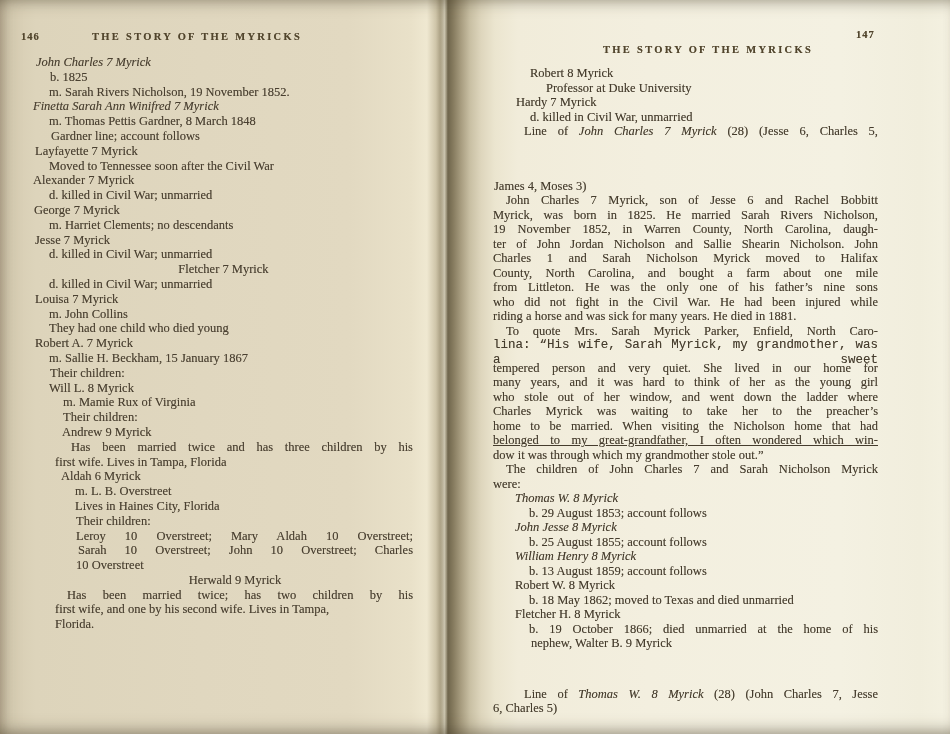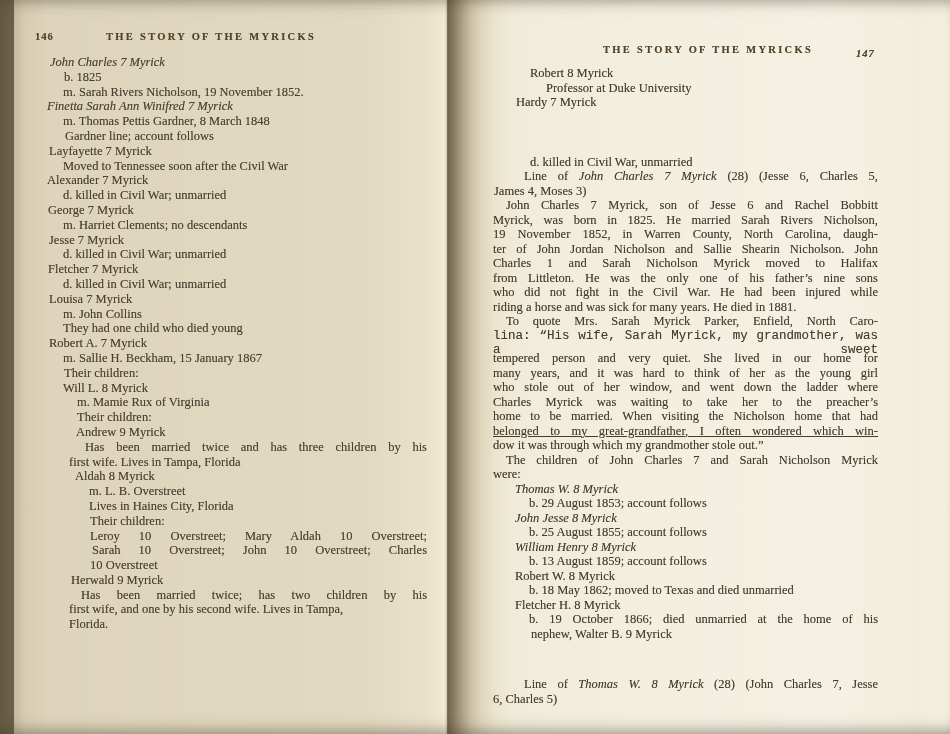--- a/index.html
+++ b/index.html
@@ -10,21 +10,20 @@
     overflow:hidden;
     font-family:"Liberation Serif","DejaVu Serif",serif;
   }
   
   .page{position:absolute;top:0;height:734px;}
   .page.left{
     left:0;width:447px;
     background:linear-gradient(90deg,
       #c8bda2 0%, #d7cdb3 2.5%, #ddd4bb 8%, #e0d7bf 45%, #e2d9c1 78%,
       #e9e1c9 92%, #efe8d1 95.5%, #cfc5a9 97.5%, #9a8f72 99%, #7b7156 100%);
-    margin-left:14px;
   }
   
   .page.right{
     left:447px;width:503px;
     background:linear-gradient(90deg,
       #6b6249 0%, #857a5e 1.2%, #a89d80 2.8%, #c9c0a4 4.6%, #ded6bd 6.8%,
       #ebe5cf 9.5%, #f1ecda 14%, #f3efdf 40%, #f4f1e2 78%, #f1eedd 94%, #f4f1e1 100%);
   }
   .runhead{
     position:absolute;
@@ -33,21 +32,21 @@
     text-shadow:0 0 .6px rgba(80,65,40,.55);
   }
   .pagenum{
     position:absolute;
     font-size:10.5px;font-weight:700;letter-spacing:1px;
     color:#51452d;text-shadow:0 0 .6px rgba(80,65,40,.55);
   }
   .head-left{left:92px;top:31px;width:190px;}
   .num-left{left:21px;top:31px;}
   .head-right{left:156px;top:44px;width:178px;}
-  .num-right{left:409px;top:48px;font-style:italic;}
+  .num-right{left:409px;top:29px;}
   .body{position:absolute;}
   .body.leftbody{
     left:33px;top:55px;width:380px;
     color:#4a4031;font-size:12.5px;
     text-shadow:0 0 .5px rgba(74,64,49,.45);
   }
   .body.leftbody .line{height:14.8px;line-height:14.8px;}
   .body.rightbody{
     left:46px;top:66px;width:385px;
     color:#453c2d;font-size:12.5px;
@@ -92,63 +91,64 @@
         <div class="line" style="padding-left: 16px;"><span>m. Thomas Pettis Gardner, 8 March 1848</span></div>
         <div class="line" style="padding-left: 18px;"><span>Gardner line; account follows</span></div>
         <div class="line" style="padding-left: 2px;"><span>Layfayette 7 Myrick</span></div>
         <div class="line" style="padding-left: 16px;"><span>Moved to Tennessee soon after the Civil War</span></div>
         <div class="line" style="padding-left: 0px;"><span>Alexander 7 Myrick</span></div>
         <div class="line" style="padding-left: 16px;"><span>d. killed in Civil War; unmarried</span></div>
         <div class="line" style="padding-left: 1px;"><span>George 7 Myrick</span></div>
         <div class="line" style="padding-left: 16px;"><span>m. Harriet Clements; no descendants</span></div>
         <div class="line" style="padding-left: 2px;"><span>Jesse 7 Myrick</span></div>
         <div class="line" style="padding-left: 16px;"><span>d. killed in Civil War; unmarried</span></div>
-        <div class="line" style="padding-left: 1px;"><span>Fletcher 7 Myrick</span></div>
+        <div class="line" style="padding-left: 1px; text-align: center;"><span>Fletcher 7 Myrick</span></div>
         <div class="line" style="padding-left: 16px;"><span>d. killed in Civil War; unmarried</span></div>
         <div class="line" style="padding-left: 2px;"><span>Louisa 7 Myrick</span></div>
         <div class="line" style="padding-left: 16px;"><span>m. John Collins</span></div>
         <div class="line" style="padding-left: 16px;"><span>They had one child who died young</span></div>
         <div class="line" style="padding-left: 2px;"><span>Robert A. 7 Myrick</span></div>
         <div class="line" style="padding-left: 16px;"><span>m. Sallie H. Beckham, 15 January 1867</span></div>
         <div class="line" style="padding-left: 17px;"><span>Their children:</span></div>
         <div class="line" style="padding-left: 16px;"><span>Will L. 8 Myrick</span></div>
         <div class="line" style="padding-left: 30px;"><span>m. Mamie Rux of Virginia</span></div>
         <div class="line" style="padding-left: 30px;"><span>Their children:</span></div>
         <div class="line" style="padding-left: 29px;"><span>Andrew 9 Myrick</span></div>
         <div class="line just" style="padding-left: 38px;"><span>Has been married twice and has three children by his</span></div>
         <div class="line" style="padding-left: 22px;"><span>first wife. Lives in Tampa, Florida</span></div>
-        <div class="line" style="padding-left: 28px;"><span>Aldah 8 Myrick</span></div>
+        <div class="line" style="padding-left: 28px;"><span>Aldah 6 Myrick</span></div>
         <div class="line" style="padding-left: 42px;"><span>m. L. B. Overstreet</span></div>
         <div class="line" style="padding-left: 42px;"><span>Lives in Haines City, Florida</span></div>
         <div class="line" style="padding-left: 43px;"><span>Their children:</span></div>
         <div class="line just" style="padding-left: 43px;"><span>Leroy 10 Overstreet; Mary Aldah 10 Overstreet;</span></div>
         <div class="line just" style="padding-left: 45px;"><span>Sarah 10 Overstreet; John 10 Overstreet; Charles</span></div>
         <div class="line" style="padding-left: 43px;"><span>10 Overstreet</span></div>
-        <div class="line" style="padding-left: 24px;"><span>Herwald 9 Myrick</span></div>
+        <div class="line" style="padding-left: 24px; text-align: center;"><span>Herwald 9 Myrick</span></div>
         <div class="line just" style="padding-left: 34px;"><span>Has been married twice; has two children by his</span></div>
         <div class="line" style="padding-left: 22px;"><span>first wife, and one by his second wife. Lives in Tampa,</span></div>
         <div class="line" style="padding-left: 22px;"><span>Florida.</span></div>
       </div>
   </div>
 
   <div class="page right">
     <div class="runhead head-right">THE STORY OF THE MYRICKS</div>
     <div class="pagenum num-right">147</div>
     <div class="body rightbody">
         <div class="line" style="padding-left: 37px;"><span>Robert 8 Myrick</span></div>
         <div class="line" style="padding-left: 53px;"><span>Professor at Duke University</span></div>
         <div class="line" style="padding-left: 23px;"><span>Hardy 7 Myrick</span></div>
-        <div class="line" style="padding-left: 37px; margin-top: 45px;"><span>d. killed in Civil War, unmarried</span></div>
+        <div class="line" style="padding-left: 37px;"><span>d. killed in Civil War, unmarried</span></div>
         <div class="line just" style="padding-left: 31px;"><span>Line of </span><span class="it">John Charles 7 Myrick</span><span> (28) (Jesse 6, Charles 5,</span></div>
-        <div class="line" style="padding-left: 1px;"><span>James 4, Moses 3)</span></div>
+        <div class="line" style="padding-left: 1px; margin-top: 40px;"><span>James 4, Moses 3)</span></div>
         <div class="line just" style="padding-left: 13px;"><span>John Charles 7 Myrick, son of Jesse 6 and Rachel Bobbitt</span></div>
         <div class="line just" style="padding-left: 0px;"><span>Myrick, was born in 1825. He married Sarah Rivers Nicholson,</span></div>
         <div class="line just" style="padding-left: 0px;"><span>19 November 1852, in Warren County, North Carolina, daugh-</span></div>
         <div class="line just" style="padding-left: 0px;"><span>ter of John Jordan Nicholson and Sallie Shearin Nicholson. John</span></div>
         <div class="line just" style="padding-left: 0px;"><span>Charles 1 and Sarah Nicholson Myrick moved to Halifax</span></div>
+        <div class="line just" style="padding-left: 0px;"><span>County, North Carolina, and bought a farm about one mile</span></div>
         <div class="line just" style="padding-left: 0px;"><span>from Littleton. He was the only one of his father’s nine sons</span></div>
         <div class="line just" style="padding-left: 0px;"><span>who did not fight in the Civil War. He had been injured while</span></div>
         <div class="line" style="padding-left: 0px;"><span>riding a horse and was sick for many years. He died in 1881.</span></div>
         <div class="line just" style="padding-left: 13px;"><span>To quote Mrs. Sarah Myrick Parker, Enfield, North Caro-</span></div>
         <div class="line just" style="padding-left: 0px; font-family: Liberation Mono, monospace;"><span>lina: “His wife, Sarah Myrick, my grandmother, was a sweet</span></div>
         <div class="line just" style="padding-left: 0px; margin-top: 8px;"><span>tempered person and very quiet. She lived in our home for</span></div>
         <div class="line just" style="padding-left: 0px;"><span>many years, and it was hard to think of her as the young girl</span></div>
         <div class="line just" style="padding-left: 0px;"><span>who stole out of her window, and went down the ladder where</span></div>
         <div class="line just" style="padding-left: 0px;"><span>Charles Myrick was waiting to take her to the preacher’s</span></div>
         <div class="line just" style="padding-left: 0px;"><span>home to be married. When visiting the Nicholson home that had</span></div>

